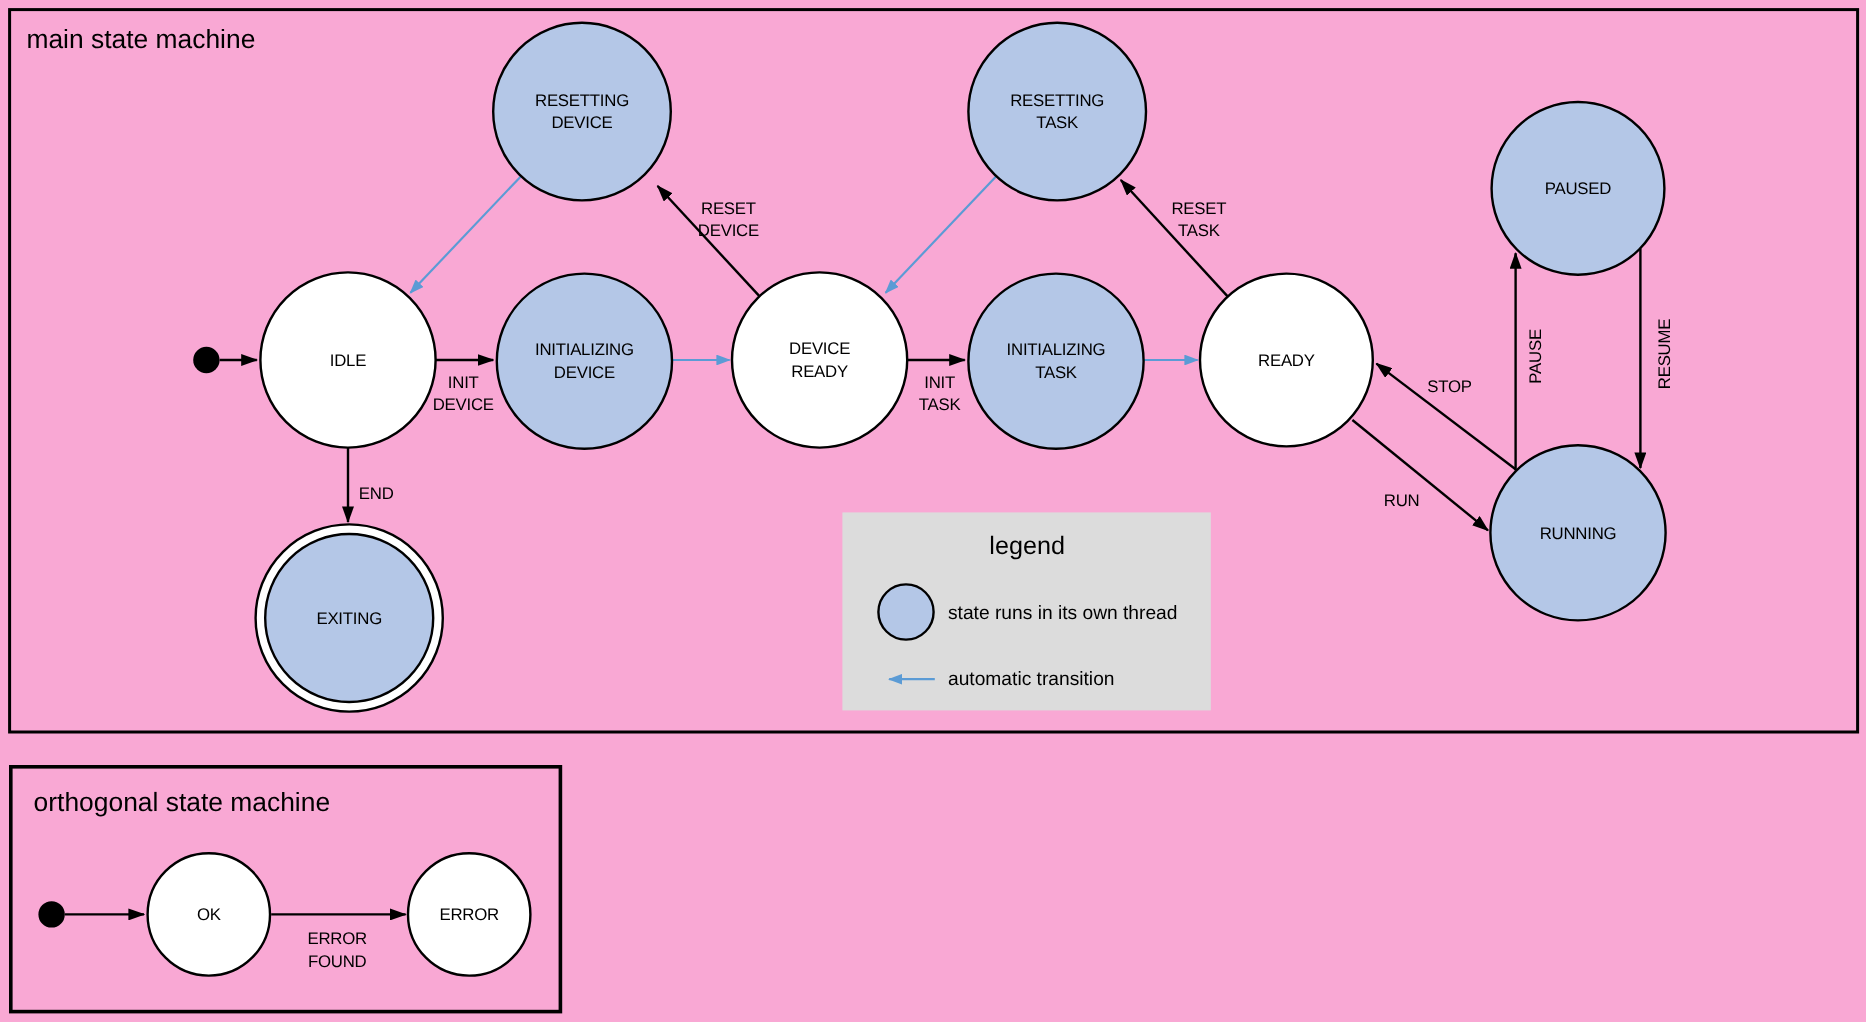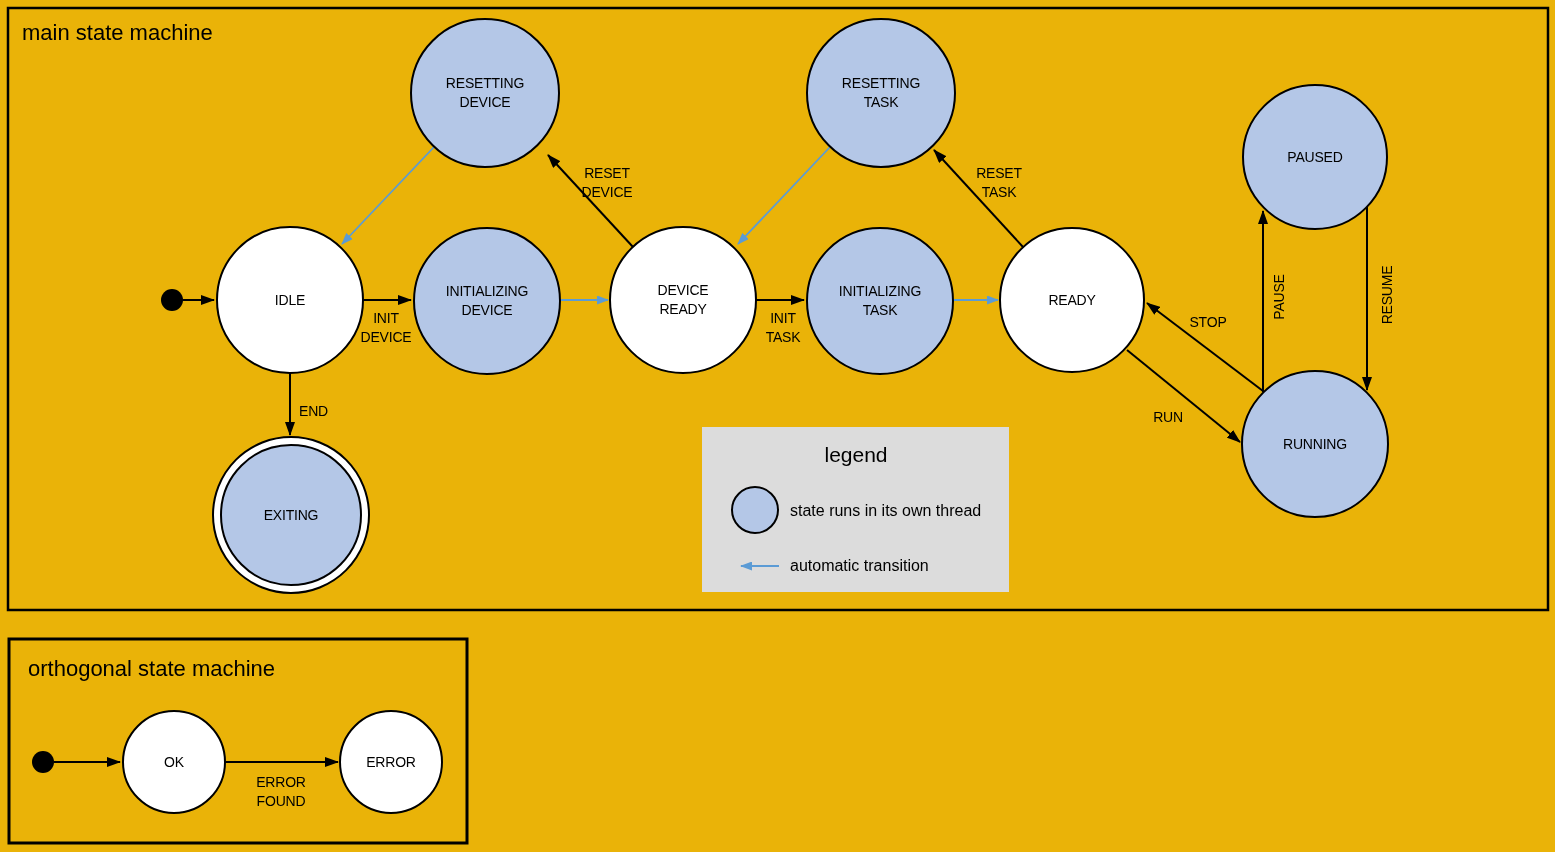--- a/index.html
+++ b/index.html
@@ -1,20 +1,20 @@
 <!DOCTYPE html>
 <html style="--thread-state-fill: #b4c7e7; --auto-transition-blue: #5b9bd5; --legend-bg: #dcdcdc; --diagram-stroke: #000000;"><head>
 <meta charset="utf-8">
 <style>
   html, body { margin: 0; padding: 0; background: #ffffff; }
   .page {
     position: relative;
     width: 1555px;
     height: 852px;
-    background: #eab308;
+    background: #f9a8d4;
     font-family: "Liberation Sans", sans-serif;
   }
   svg text {
     font-family: "Liberation Sans", sans-serif;
     fill: #000;
   }
   .panel-box   { fill: none; stroke: #000; }
   .panel-title { font-size: 22px; font-weight: 500; }
   .state       { fill: #ffffff; stroke: #000; stroke-width: 2; }
   .state.thread{ fill: var(--thread-state-fill, #b4c7e7); }

